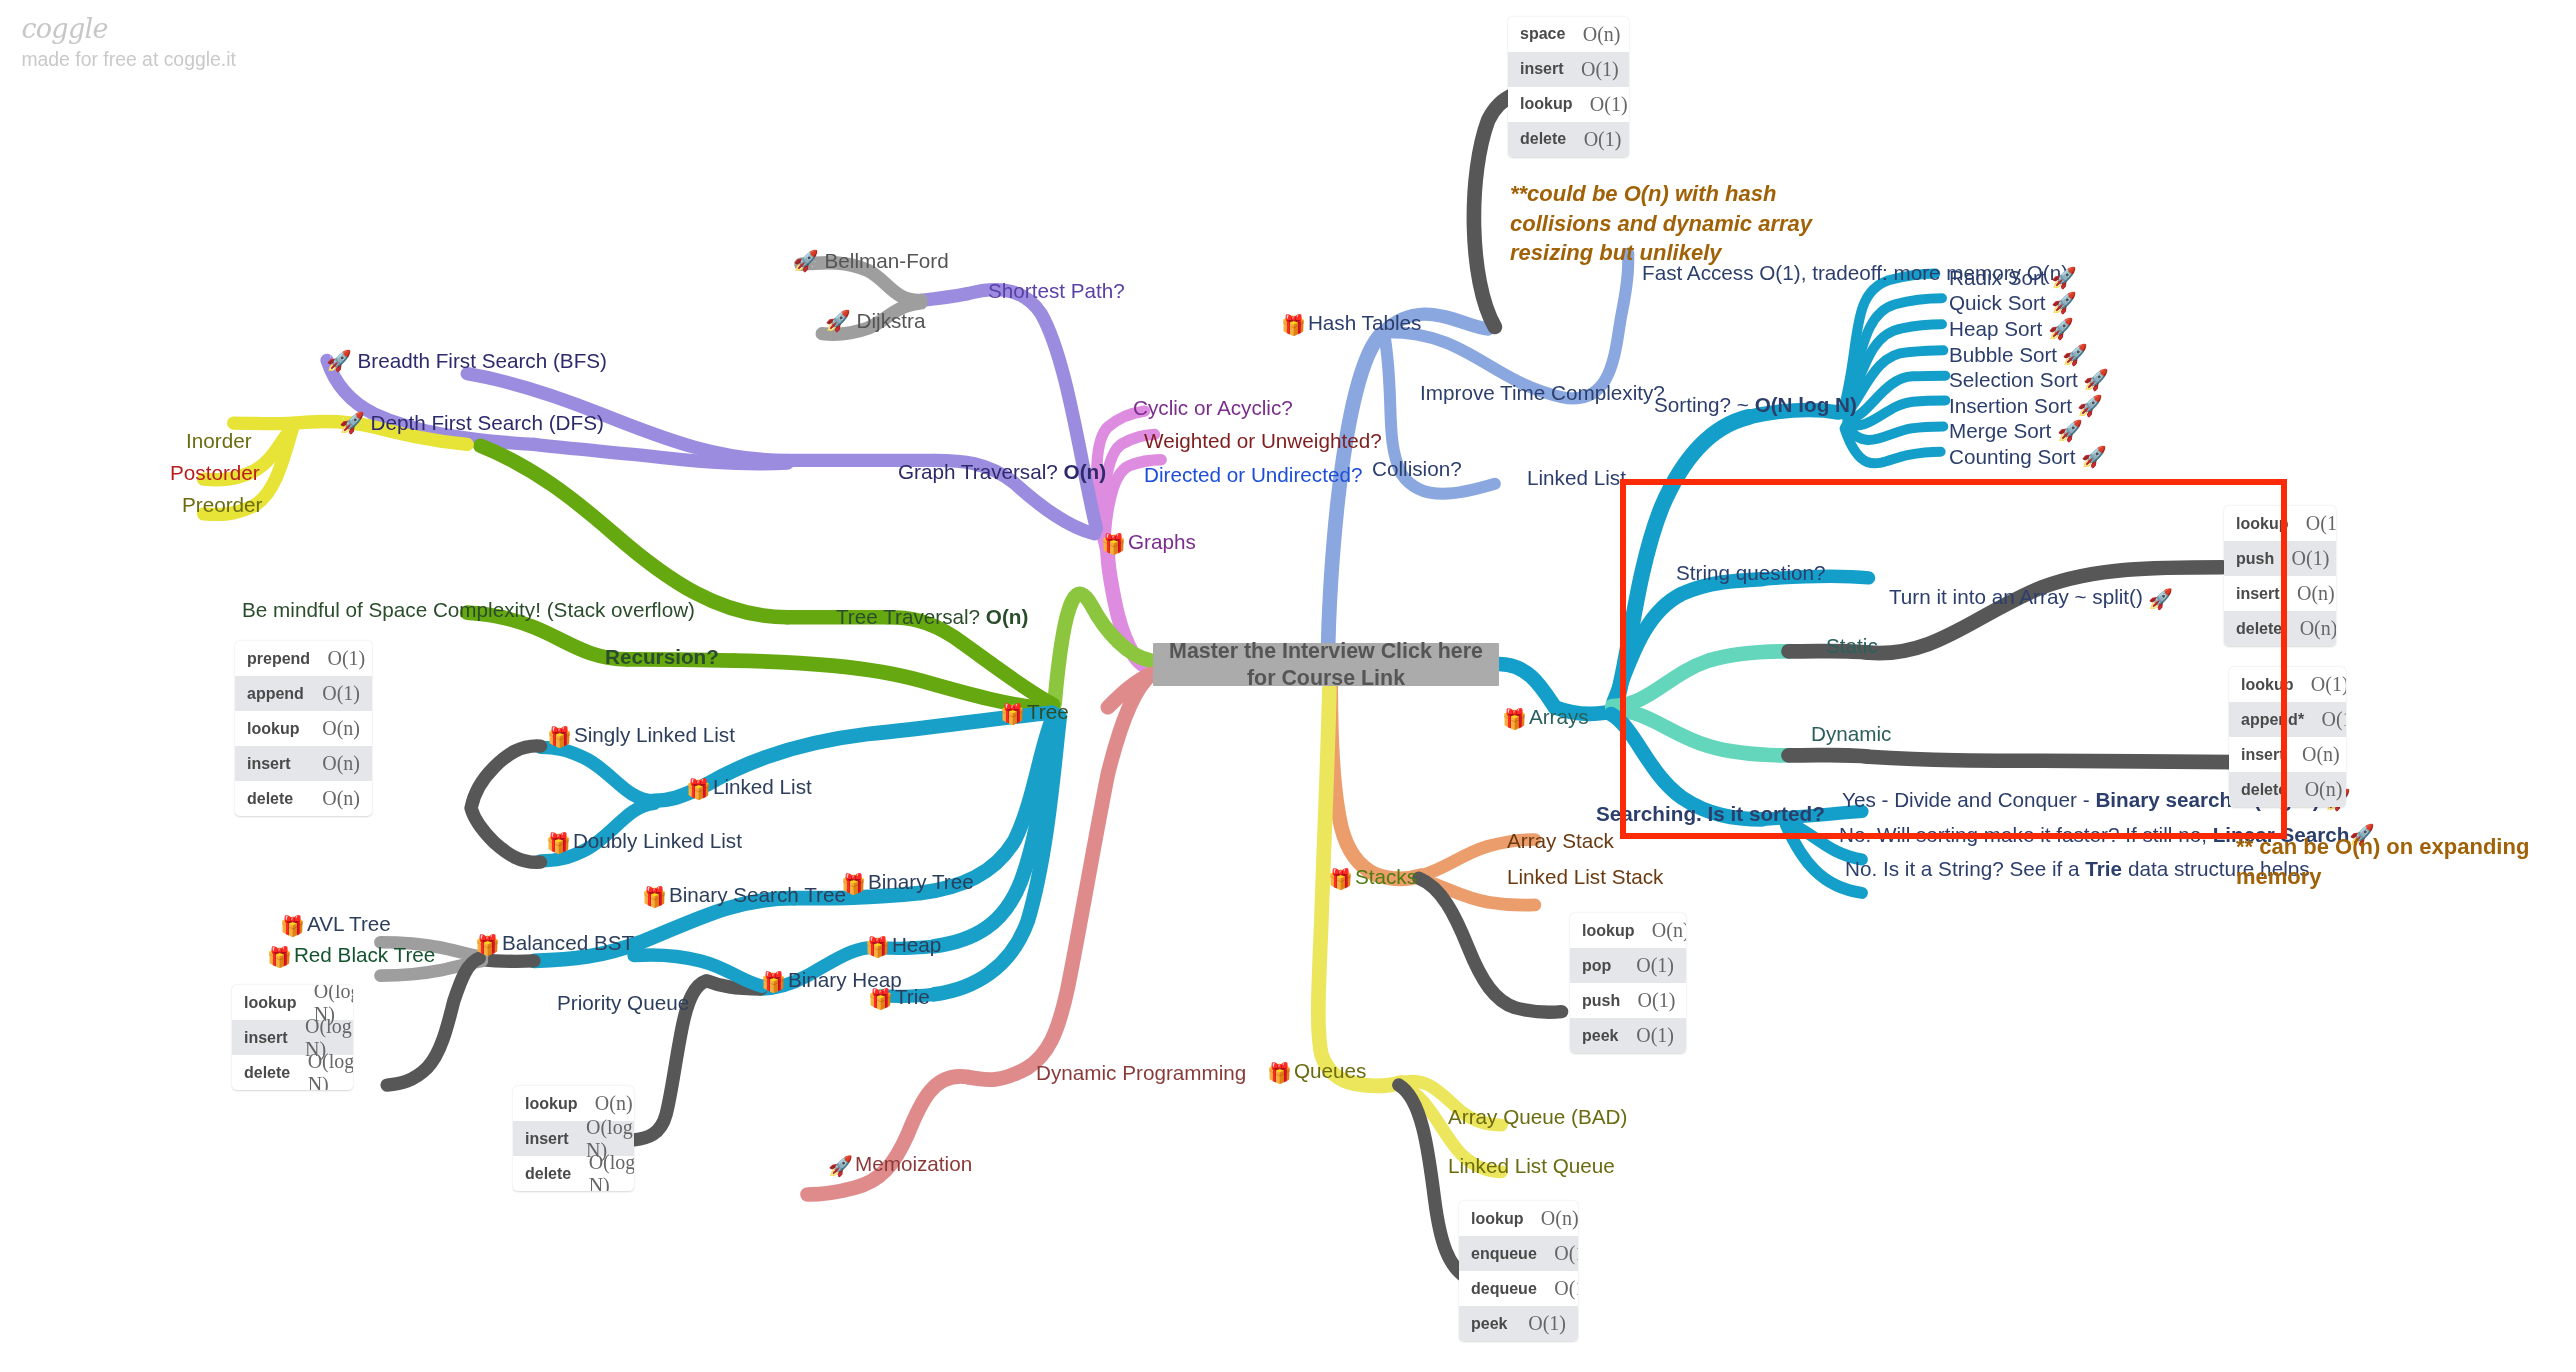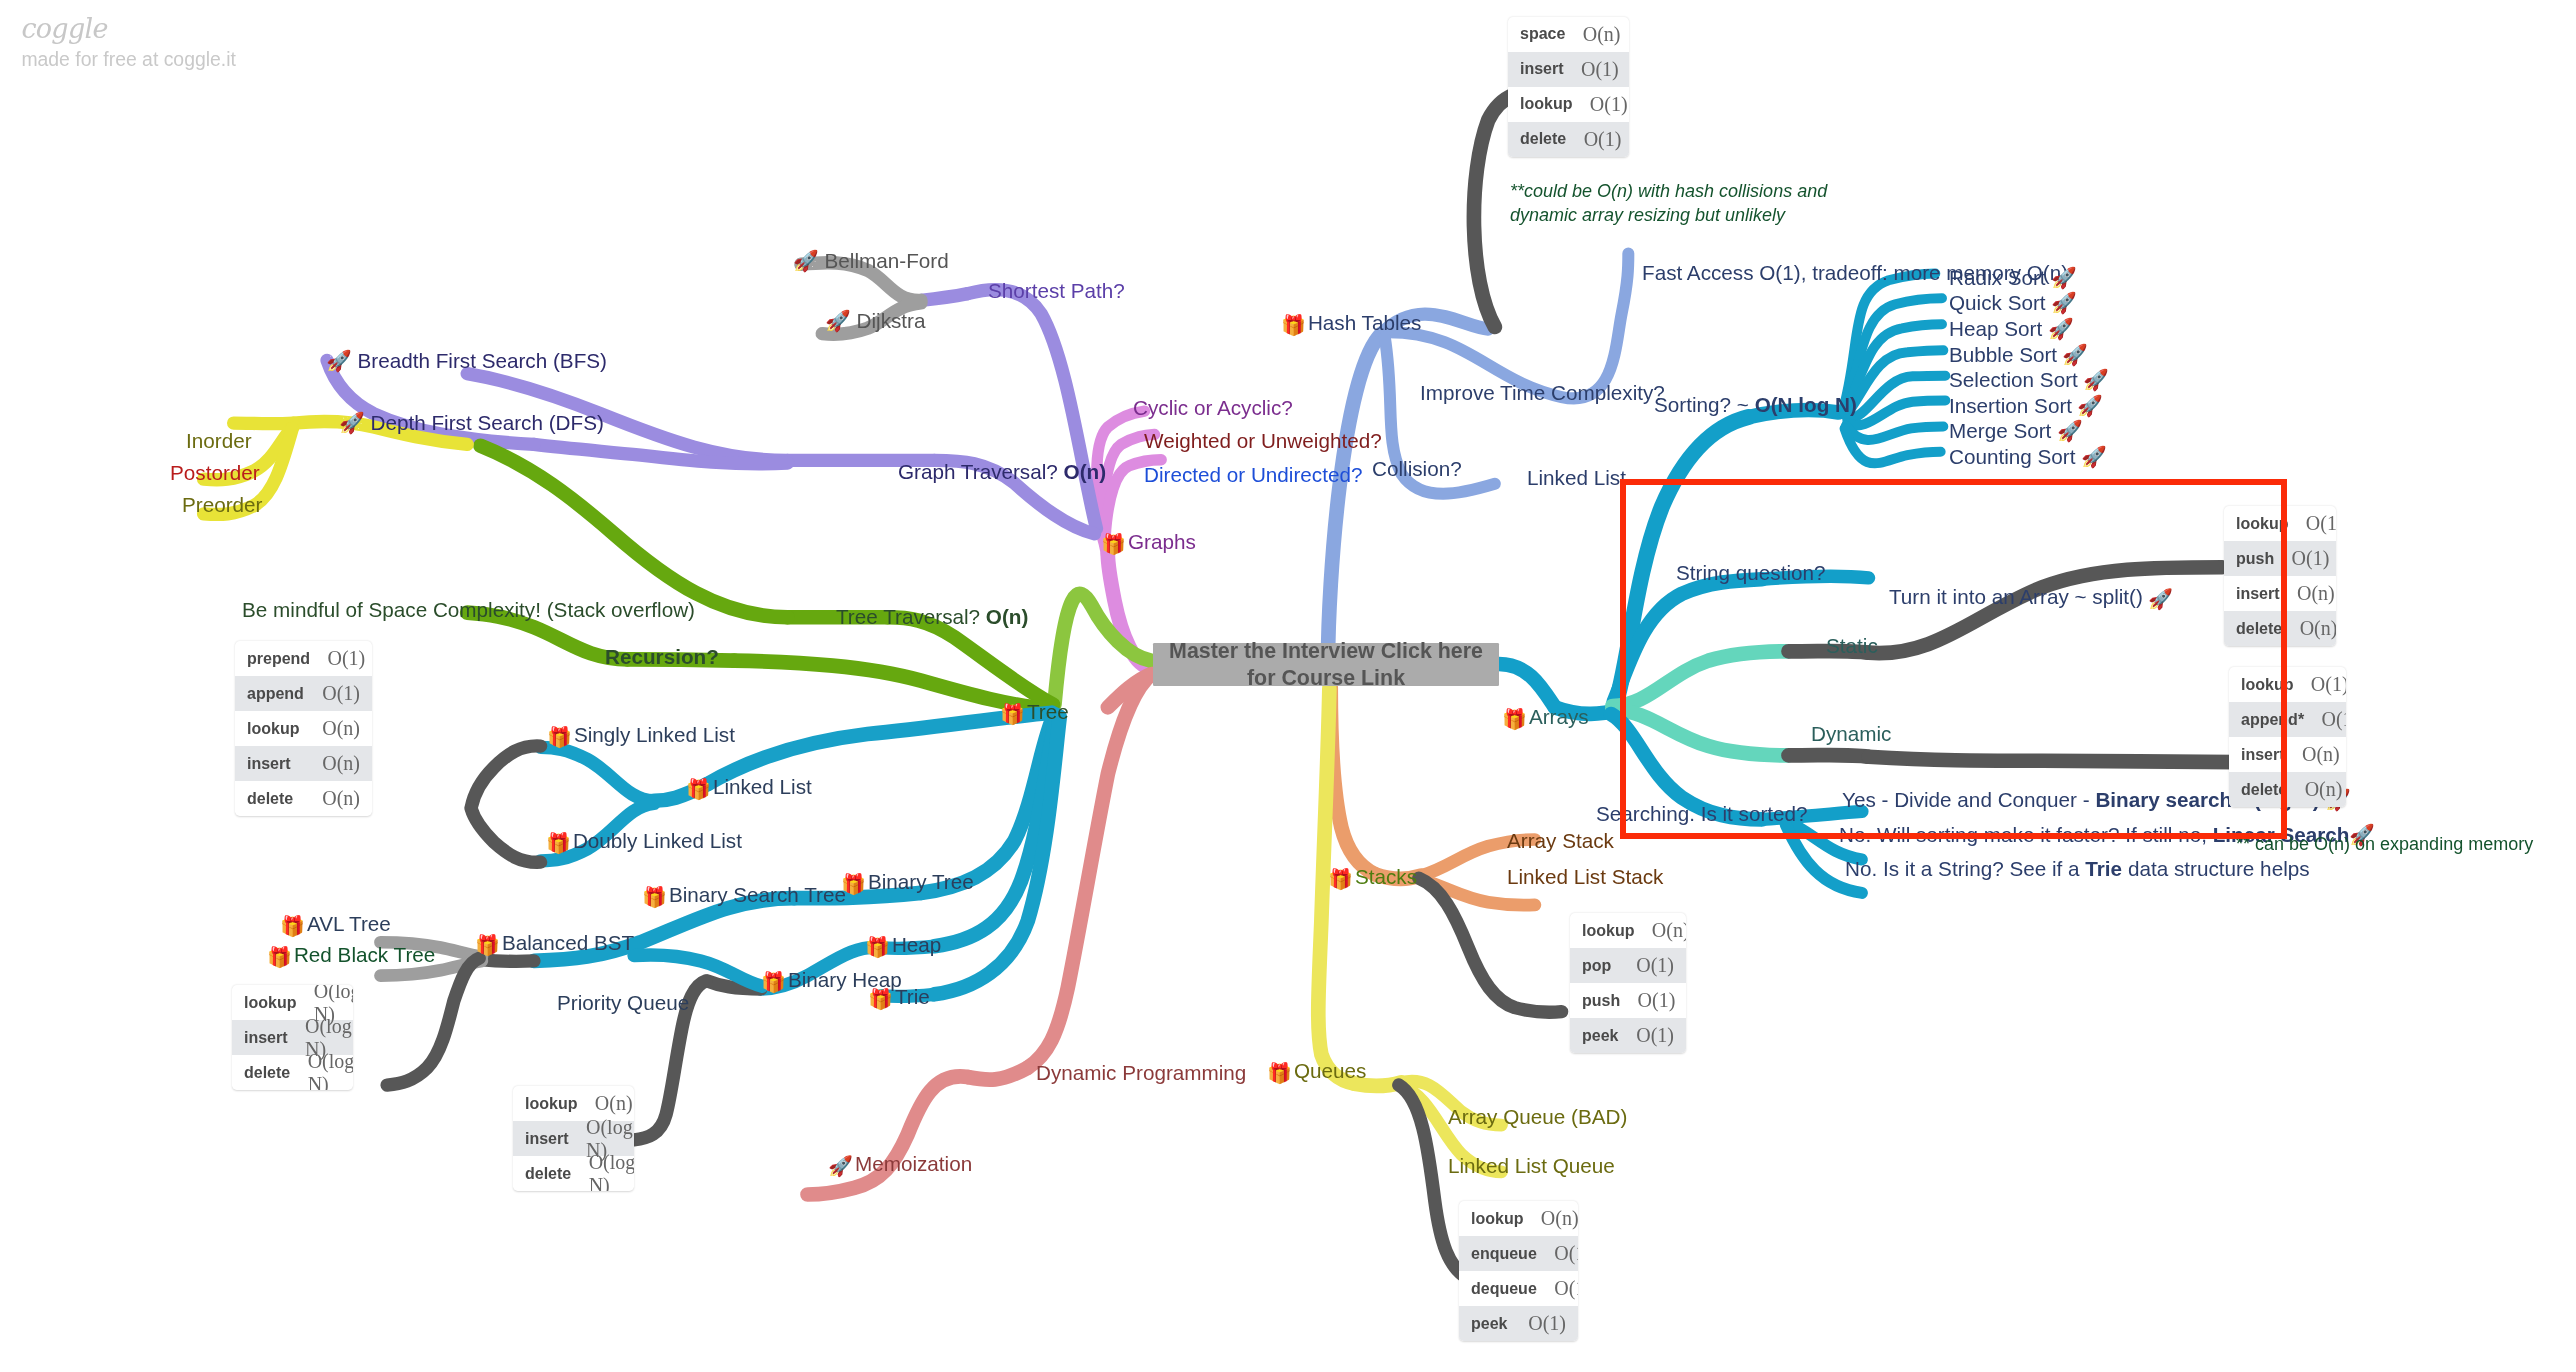--- a/index.html
+++ b/index.html
@@ -28,21 +28,21 @@
     box-sizing:border-box;border-radius:1.3px;
   }
 
   
   .ctab{position:absolute;background:#fff;border-radius:4.7px;box-shadow:0 0.7px 2px rgba(0,0,0,.16);overflow:hidden;}
   .ctab .r{display:flex;align-items:center;height:35px;padding:0 12px;box-sizing:border-box;}
   .ctab .r:nth-child(even){background:#e4e6e9;}
   .ctab .k{font-weight:bold;font-size:16px;color:#4a4a4a;flex:0 0 auto;}
   .ctab .v{font-family:"Liberation Serif", serif;font-size:20px;color:#666;margin-left:auto;padding-left:17.4px;}
 
-  .note{position:absolute;font-size:18px;color:#14532d;line-height:1.35;}
+  .note{position:absolute;font-size:22px;color:#a16207;line-height:1.35;font-weight:bold;}
   .note.it{font-style:italic;}
 
   
   #redbox{position:absolute;left:1620px;top:479px;width:667px;height:360px;
           border:6.7px solid #fb2b08;box-sizing:border-box;pointer-events:none;}
 </style>
 </head>
 <body>
 
 <div id="stage">
@@ -236,21 +236,21 @@
     </div>
 
   <div class="lbl" style="left:1676px;top:562px;color:#2c3e6b;">String question?</div>
   <div class="lbl" style="left:1889px;top:586px;color:#2c3e6b;">
     <span>Turn it into an Array ~ split() </span><span class="emoji">🚀</span>
   </div>
 
   <div class="lbl" style="left:1826px;top:635px;color:#2b5f5c;">Static</div>
   <div class="lbl" style="left:1811px;top:723px;color:#2b5f5c;">Dynamic</div>
 
-  <div class="lbl" style="left:1596px;top:803px;color:#2c3e6b;">Searching. Is it sorted?</div>
+  <div class="lbl" style="left:1596px;top:803px;color:#2c3e6b;font-weight:bold;">Searching. Is it sorted?</div>
 
   <div class="lbl" style="left:1842px;top:789px;color:#2c3e6b;">
     <span>Yes - Divide and Conquer - </span><b>Binary search O(log N)</b><span> 🚀</span>
   </div>
   <div class="lbl" style="left:1839px;top:824px;color:#2c3e6b;">
     <span>No. Will sorting make it faster? If still no,  </span><b>Linear Search</b><span>🚀</span>
   </div>
   <div class="lbl" style="left:1845px;top:858px;color:#2c3e6b;">
     <span>No. Is it a String? See if a </span><b>Trie</b><span> data structure helps</span>
   </div>

